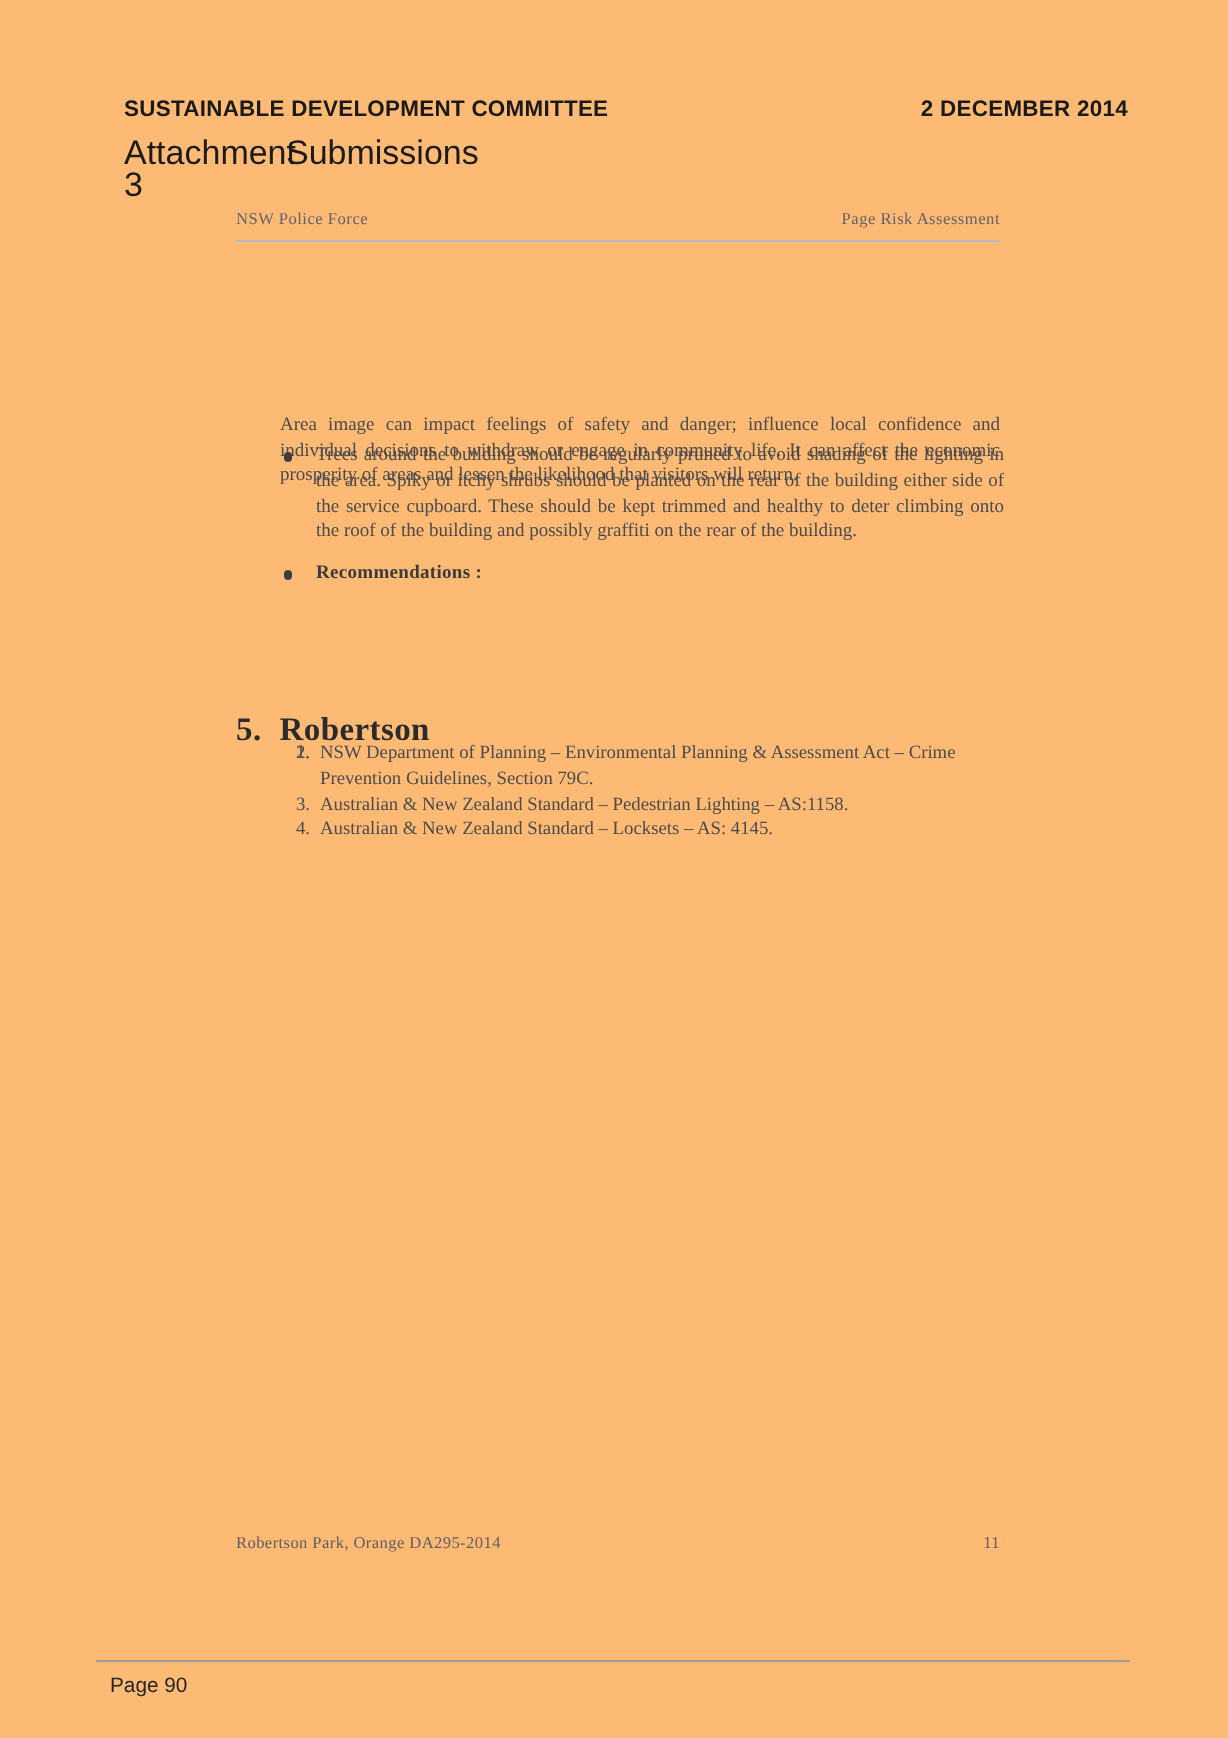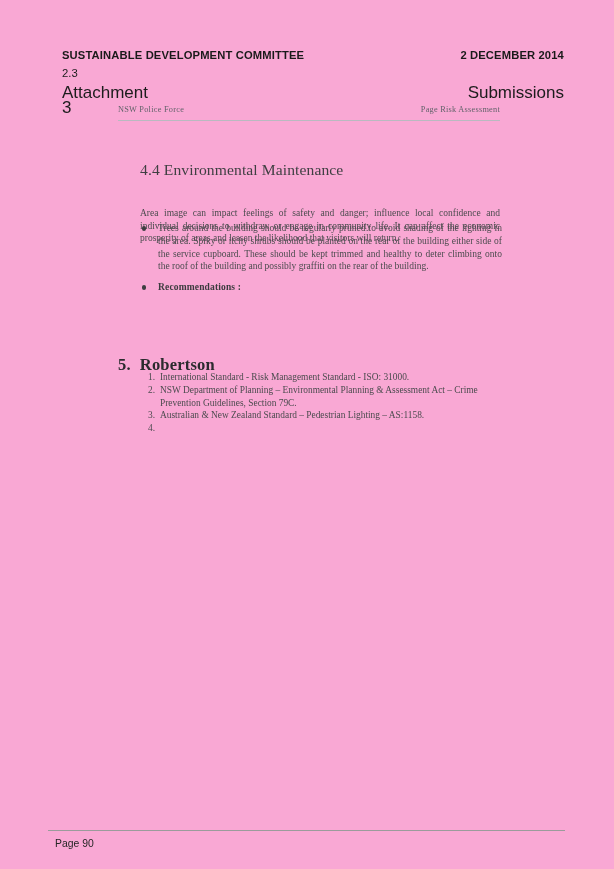--- a/index.html
+++ b/index.html
@@ -13,21 +13,21 @@
     height: 869px;
     position: relative;
     overflow: hidden;
     font-family: "Liberation Sans", sans-serif;
     -webkit-font-smoothing: antialiased;
   }
 
   .page {
     position: absolute;
     inset: 0;
-    background: #f9a8d4;
+    background: #fdba74;
   }
 
   
   .agenda-header {
     position: absolute;
     left: 62px;
     top: 33px;
     width: 502px;
     font-family: "Liberation Sans", sans-serif;
     color: #1a1a1a;
@@ -64,21 +64,21 @@
     display: flex;
     margin-top: 3px;
     font-size: 17px;
     line-height: 15.6px;
     color: #1c1c1c;
   }
   .agenda-attach-label {
     width: 81px;
     flex: 0 0 81px;
   }
-  .agenda-attach-text { flex: 1 1 auto; text-align: right; }
+  .agenda-attach-text { flex: 1 1 auto; }
 
   
   .scan {
     position: absolute;
     left: 0;
     top: 0;
     width: 545px;
     height: 869px;
     font-family: "Liberation Serif", serif;
     color: #4d4d4d;
@@ -237,37 +237,35 @@
 <body>
 
 <div class="page">
 
   <div class="agenda-header">
     <div class="agenda-title-row">
       <span class="agenda-committee">SUSTAINABLE DEVELOPMENT COMMITTEE</span>
       <span class="agenda-date">2 DECEMBER 2014</span>
     </div>
     <div class="agenda-item-row">
-      <span class="agenda-item-num">2.3</span>
     </div>
     <div class="agenda-attach-row">
       <span class="agenda-attach-label">Attachment 3</span>
       <span class="agenda-attach-text">Submissions</span>
     </div>
   </div>
 
   <div class="scan">
 
     <div class="doc-running-head">
       <span>NSW Police Force</span>
       <span>Page Risk Assessment</span>
     </div>
     <div class="doc-head-rule"></div>
 
-    <h2 class="sec-heading">4.4 Environmental Maintenance</h2>
 
     <p class="sec-body">Area image can impact feelings of safety and danger; influence local confidence and individual decisions to withdraw or engage in community life. It can affect the economic prosperity of areas and lessen the likelihood that visitors will return.</p>
 
     <ul class="rec-list">
       <li class="rec-item">
         <span class="bullet"></span>
         <span>Trees around the building should be regularly pruned to avoid shading of the lighting in the area. Spiky or itchy shrubs should be planted on the rear of the building either side of the service cupboard. These should be kept trimmed and healthy to deter climbing onto the roof of the building and possibly graffiti on the rear of the building.</span>
       </li>
       <li class="rec-item is-bold">
         <span class="bullet"></span>
@@ -275,34 +273,38 @@
       </li>
     </ul>
 
     <h2 class="refs-heading">
       <span class="refs-num">5.</span><span>Robertson</span>
     </h2>
 
     <ol class="refs-list">
       <li class="refs-item">
         <span class="refs-marker">1.</span>
-        <span>International Standard - Risk Management Standard - ISO: 31000.</span>
       </li>
       <li class="refs-item">
         <span class="refs-marker">2.</span>
         <span>NSW Department of Planning – Environmental Planning &amp; Assessment Act – Crime Prevention Guidelines, Section 79C.</span>
       </li>
       <li class="refs-item">
         <span class="refs-marker">3.</span>
         <span>Australian &amp; New Zealand Standard – Pedestrian Lighting – AS:1158.</span>
       </li>
       <li class="refs-item">
         <span class="refs-marker">4.</span>
+        <span>Australian &amp; New Zealand Standard – Locksets – AS: 4145.</span>
       </li>
     </ol>
 
+    <div class="doc-footer">
+      <span>Robertson Park, Orange DA295-2014</span>
+      <span>11</span>
+    </div>
 
   </div>
 
   <div class="page-foot-rule"></div>
   <div class="page-foot-label">Page 90</div>
 
 </div>
 
 </body></html>

